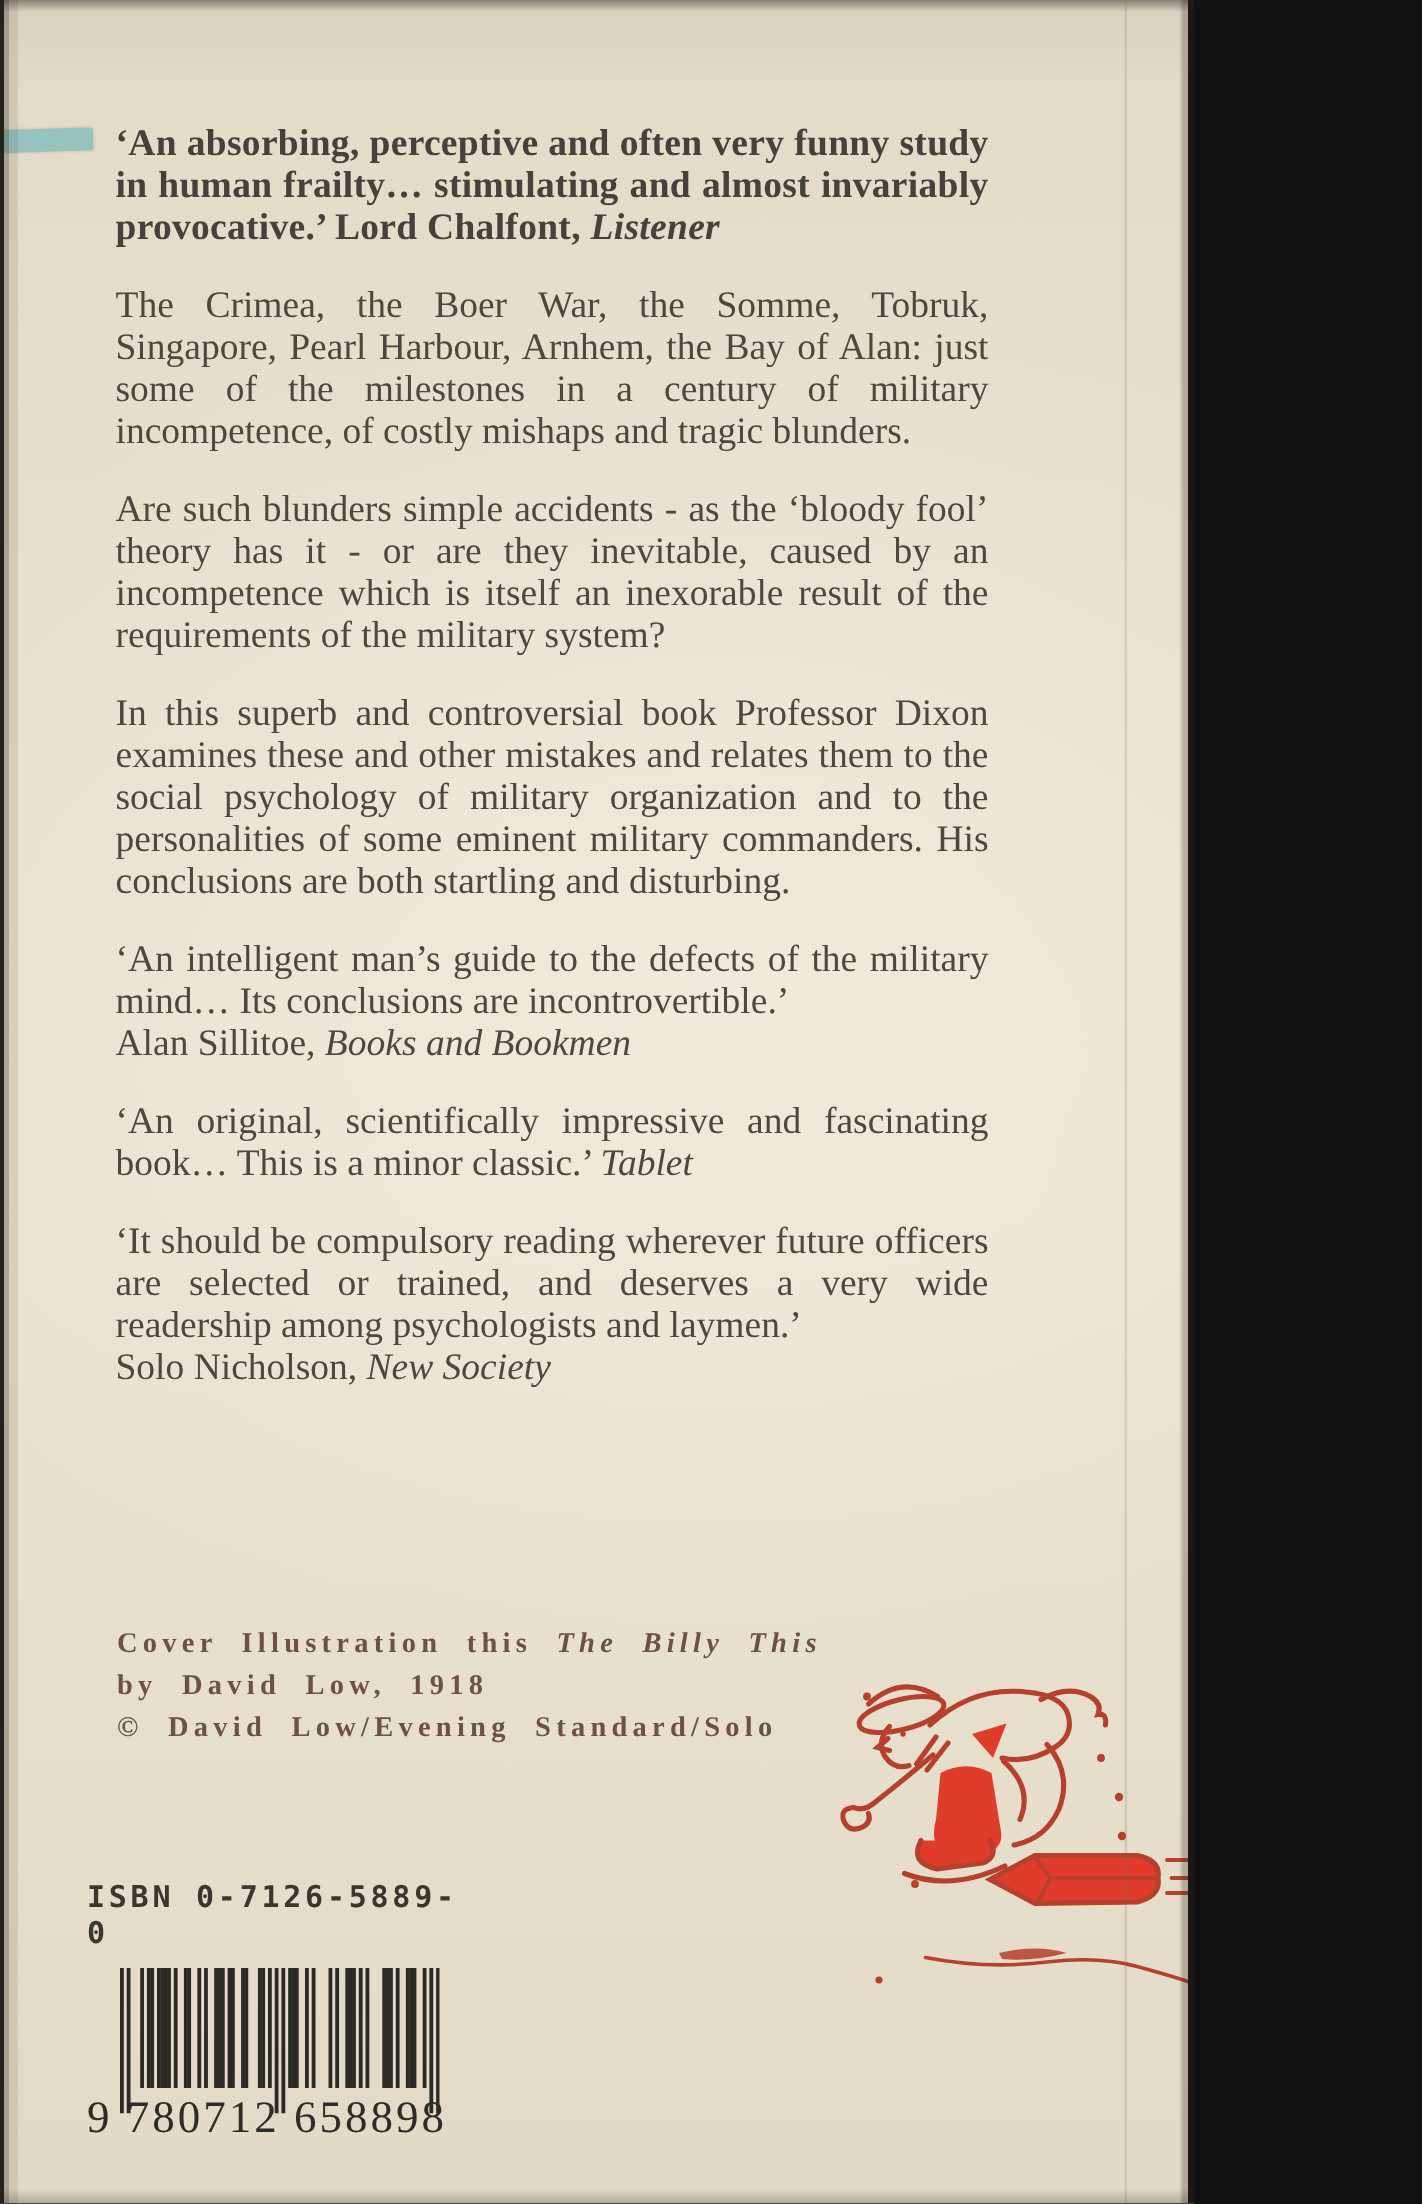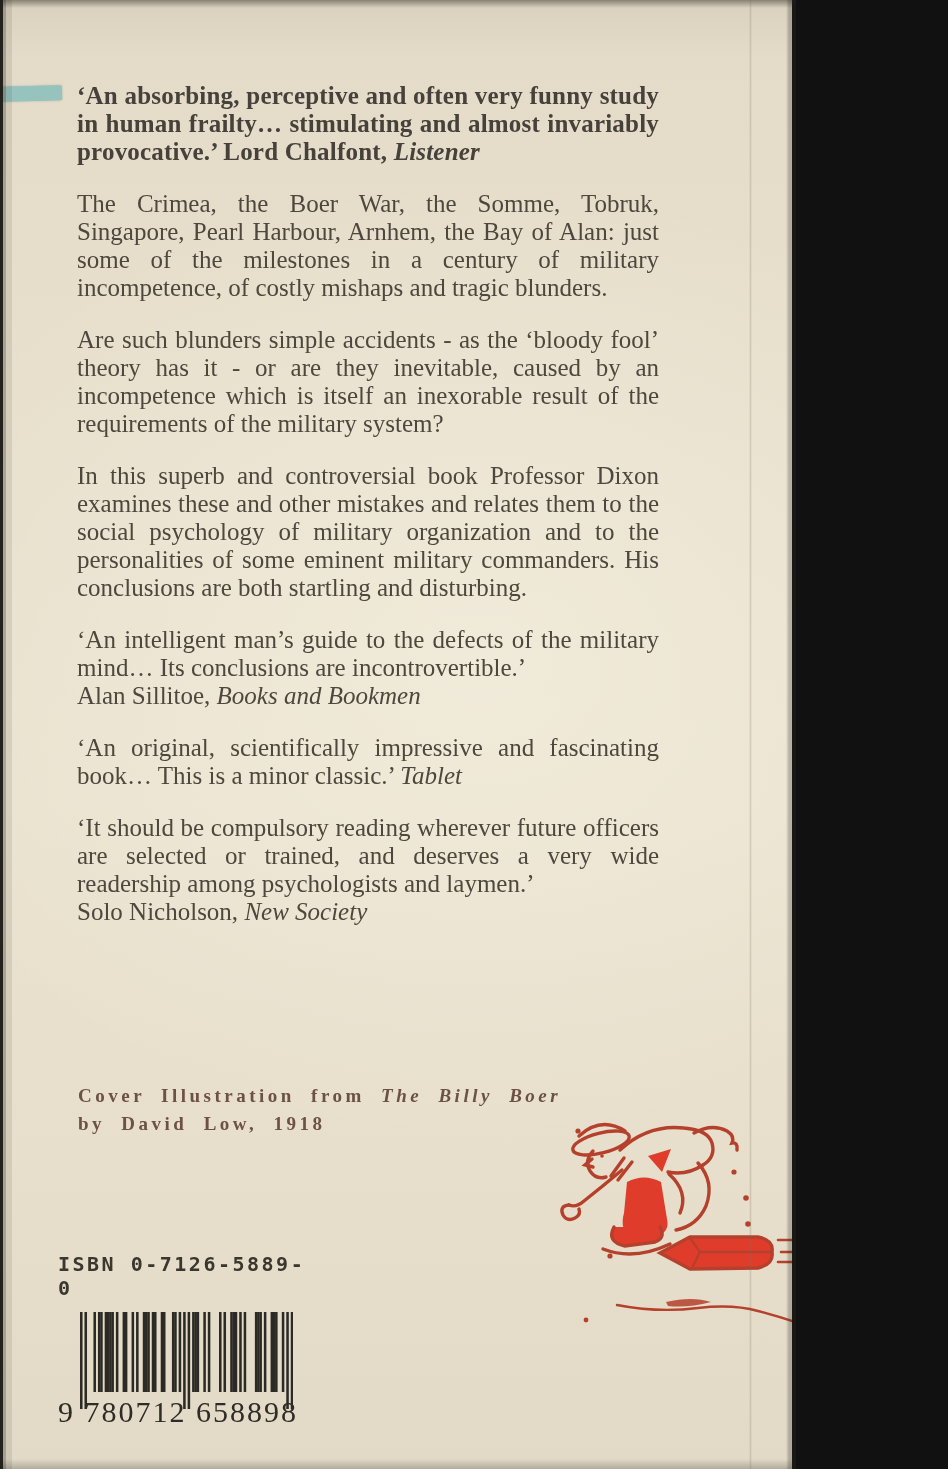--- a/index.html
+++ b/index.html
@@ -69,22 +69,23 @@
 
     <p><span>‘An intelligent man’s guide to the defects of the military mind… Its conclusions are incontrovertible.’</span><br><span>Alan Sillitoe, </span><i>Books and Bookmen</i></p>
 
     <p><span>‘An original, scientifically impressive and fascinating book… This is a minor classic.’ </span><i>Tablet</i></p>
 
     <p><span>‘It should be compulsory reading wherever future officers are selected or trained, and deserves a very wide readership among psychologists and laymen.’</span><br><span>Solo Nicholson, </span><i>New Society</i></p>
 
   </main>
 
   <div class="credit">
-    <div><span>Cover Illustration from </span><i>The Billy Boer</i></div>
+    <div><span>Cover Illustration this </span><i>The Billy This</i></div>
     <div>by David Low, 1918</div>
+    <div>© David Low/Evening Standard/Solo</div>
   </div>
 
   <svg class="illo" viewBox="0 0 400 235" fill="none" stroke="#b5402c" stroke-width="3.4" stroke-linecap="round">
 
     <ellipse cx="53" cy="31" rx="29" ry="10" transform="rotate(-14 53 31)"></ellipse>
     <path d="M31,24 Q53,4 77,19"></path>
 
     <path d="M45,39 q-9,10 -3,20 q6,9 16,6"></path>
     <path d="M44,47 l-7,6 l8,2"></path>
     <circle cx="54" cy="44" r="1.8" fill="#b5402c" stroke="none"></circle>

